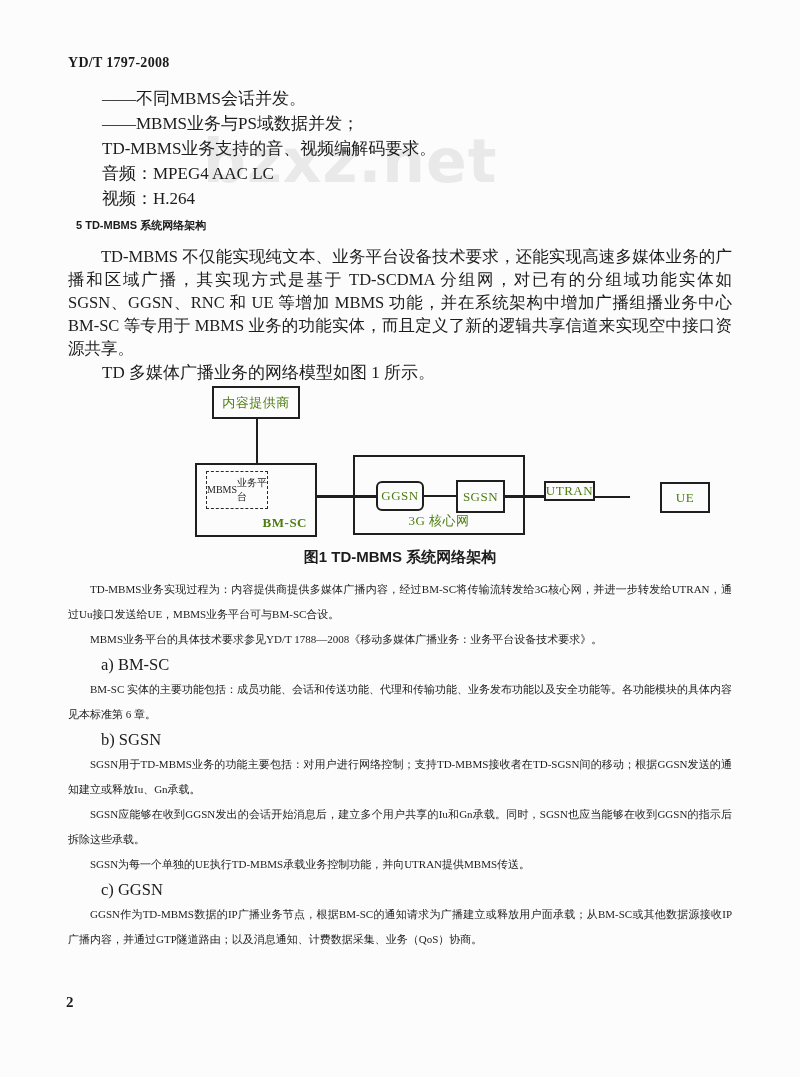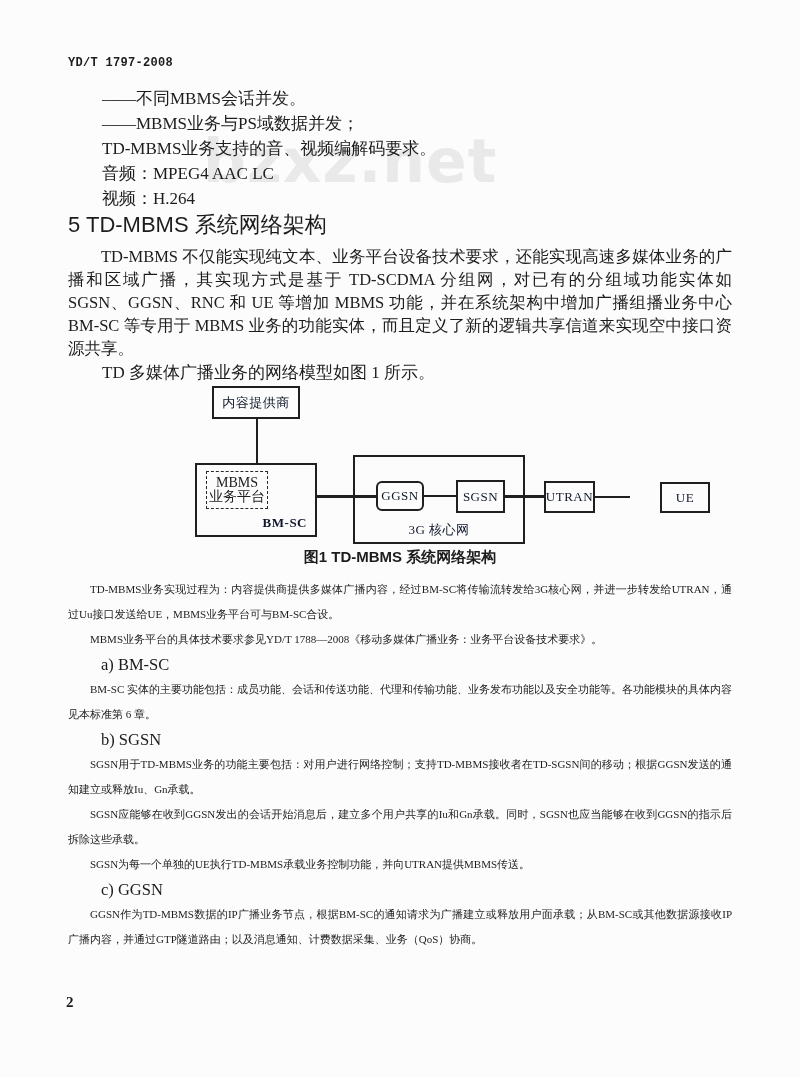--- a/index.html
+++ b/index.html
@@ -20,40 +20,40 @@
     font-size:60px;
     letter-spacing:1px;
     color:#e9e9e9;
     user-select:none;
   }
   .content{
     position:relative;z-index:1;
     padding:52px 68px 0 68px;
   }
   .doc-header{
-    font-family:Liberation Mono, monospace;
-    font-weight:bold;
-    font-size:12px;
+    font-family:Liberation Serif, serif;
+    font-weight:bold;
+    font-size:14px;
     line-height:22px;
     margin:0 0 12px 0;
     letter-spacing:.3px;
   }
   .line{
     margin:0;
     font-size:17px;
     line-height:25px;
     text-indent:2em;
     white-space:nowrap;
   }
   h2.sec,h3.sec{
     font-family:"Liberation Sans","DejaVu Sans",sans-serif;
-    font-size:22px;
-    font-weight:normal;
+    font-size:11px;
+    font-weight:bold;
     line-height:24px;
-    margin:0;
+    margin:8px;
   }
   h2.sec{margin-top:2px;}
   h3.sec{margin-top:11px;}
   .para{
     margin:0;
     font-size:16.5px;
     line-height:23px;
     text-align:justify;
     text-indent:2em;
   }
@@ -66,29 +66,29 @@
     position:relative;
     height:158px;
     margin-top:0;
   }
   .nbox{
     position:absolute;
     border:2px solid #1f1f1f;
     background:transparent;
     display:flex;align-items:center;justify-content:center;
     font-size:13px;
-    color:#0f172a;
+    color:#4d7c0f;
     box-sizing:border-box;
     letter-spacing:.5px;
   }
   .dashedbox{
     position:absolute;
     border:1.5px dashed #2a2a2a;
-    display:flex;flex-direction:column;align-items:center;justify-content:center;
-    font-size:14px;line-height:14px;
+    display:flex;flex-direction:row;align-items:center;justify-content:center;
+    font-size:10px;line-height:14px;
     box-sizing:border-box;
   }
   .corner-label{
     position:absolute;
     font-size:13px;font-weight:bold;letter-spacing:.5px;
   }
   .cline{position:absolute;background:#1f1f1f;}
   .fig-caption{
     margin-top:4px;
     text-align:center;
@@ -155,37 +155,37 @@
         <span class="corner-label" style="right:8px;bottom:4px;margin-left:34px;">BM-SC</span>
       </div>
 
       <div class="dashedbox" style="left:138px;top:86px;width:62px;height:38px;">
         <span>MBMS</span>
         <span>业务平台</span>
       </div>
 
       <div class="cline" style="left:249px;top:110px;width:60px;height:3px;"></div>
 
-      <div class="nbox" style="left:285px;top:70px;width:172px;height:89px;">
+      <div class="nbox" style="left:285px;top:70px;width:172px;height:80px;">
         <span class="corner-label" style="bottom:3px;left:0;right:0;text-align:center;font-weight:normal;font-size:13px;">3G 核心网</span>
       </div>
 
       <div class="nbox" style="left:308px;top:96px;width:48px;height:30px;border-radius:6px;">
         <span>GGSN</span>
       </div>
 
       <div class="cline" style="left:356px;top:110px;width:32px;height:2px;"></div>
 
       <div class="nbox" style="left:388px;top:95px;width:49px;height:33px;">
         <span>SGSN</span>
       </div>
 
       <div class="cline" style="left:437px;top:110px;width:39px;height:3px;"></div>
 
-      <div class="nbox" style="left:476px;top:96px;width:51px;height:32px;">
+      <div class="nbox" style="left:476px;top:96px;width:51px;height:20px;">
         <span>UTRAN</span>
       </div>
 
       <div class="cline" style="left:527px;top:111px;width:35px;height:2px;"></div>
 
       <div class="nbox" style="left:592px;top:97px;width:50px;height:31px;">
         <span>UE</span>
       </div>
 
     </div>

